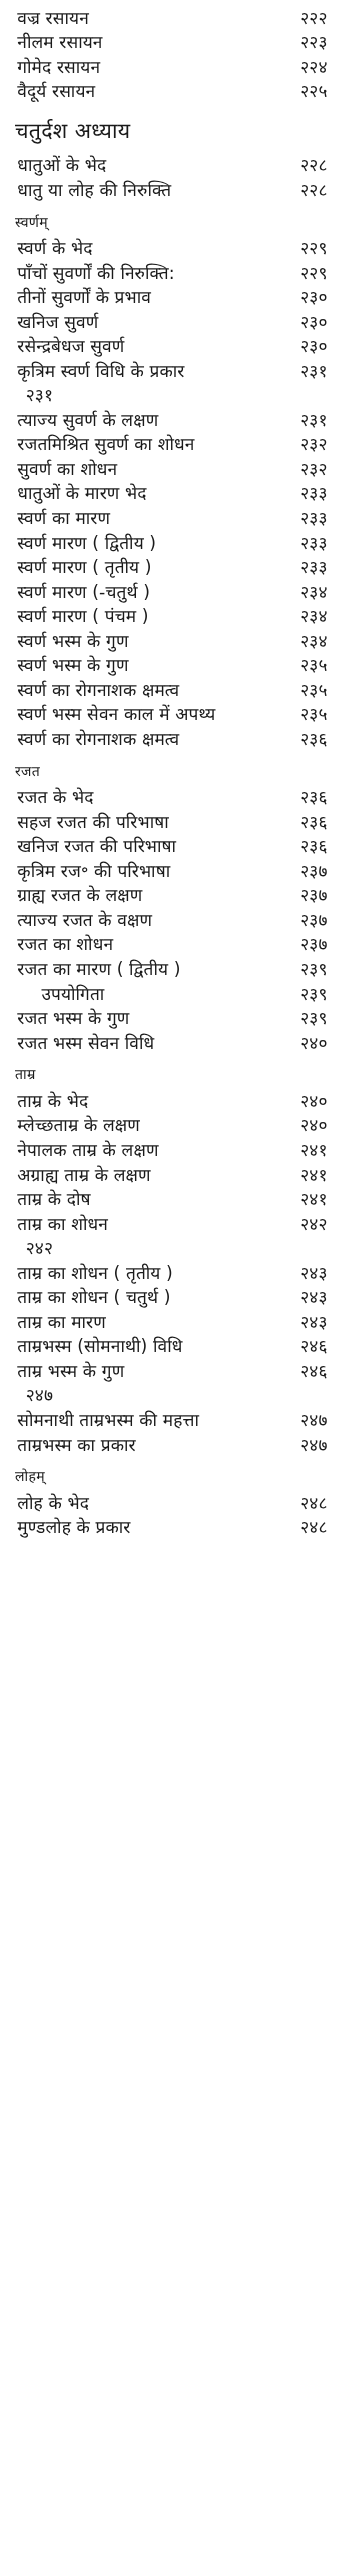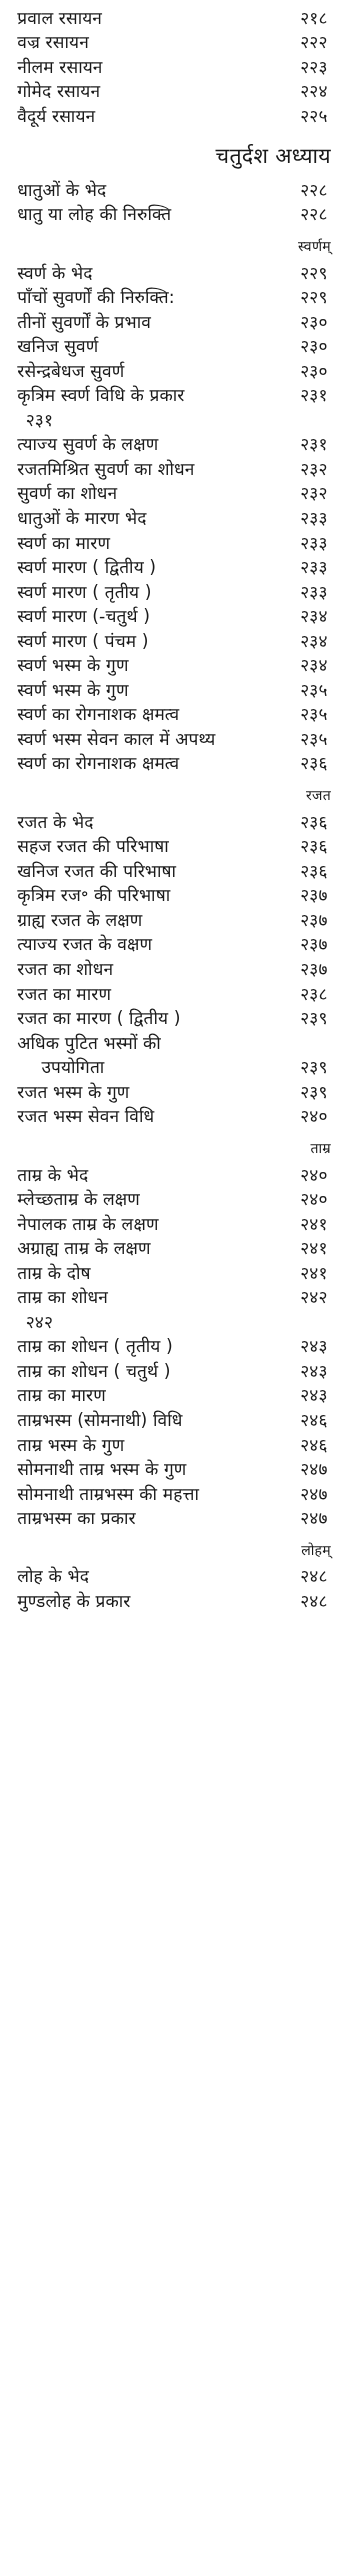--- a/index.html
+++ b/index.html
@@ -40,41 +40,37 @@
   .entry .page-no {
     white-space: nowrap;
     padding-right: 3.5px;
     text-align: right;
     min-width: 38px;
   }
   .entry.indent .label {
     padding-left: 26.5px;
   }
   .section-head {
-    text-align: right;
+    text-align: left;
     font-size: 21.3px;
     line-height: 1.5;
     margin: 11.5px 0 5.8px 0;
     letter-spacing: 0.3px;
   }
   .section-head.small {
     font-size: 14px;
     margin: 9.2px 0 3.5px 0;
   }
 </style>
 </head>
 <body>
 
 <div class="page">
   <div class="toc" id="toc-root">
       <div class="entry">
-        <span class="label">प्रवाल रसायन</span>
-        <span class="page-no">२१८</span>
-      </div>
-      <div class="entry">
         <span class="label">वज्र रसायन</span>
         <span class="page-no">२२२</span>
       </div>
       <div class="entry">
         <span class="label">नीलम रसायन</span>
         <span class="page-no">२२३</span>
       </div>
       <div class="entry">
         <span class="label">गोमेद रसायन</span>
         <span class="page-no">२२४</span>
@@ -199,30 +195,22 @@
       </div>
       <div class="entry">
         <span class="label">त्याज्य रजत के वक्षण</span>
         <span class="page-no">२३७</span>
       </div>
       <div class="entry">
         <span class="label">रजत का शोधन</span>
         <span class="page-no">२३७</span>
       </div>
       <div class="entry">
-        <span class="label">रजत का मारण</span>
-        <span class="page-no">२३८</span>
-      </div>
-      <div class="entry">
         <span class="label">रजत का मारण ( द्वितीय )</span>
         <span class="page-no">२३९</span>
-      </div>
-      <div class="entry">
-        <span class="label">अधिक पुटित भस्मों की</span>
-        <span class="page-no"></span>
       </div>
       <div class="entry indent">
         <span class="label">उपयोगिता</span>
         <span class="page-no">२३९</span>
       </div>
       <div class="entry">
         <span class="label">रजत भस्म के गुण</span>
         <span class="page-no">२३९</span>
       </div>
       <div class="entry">
@@ -271,21 +259,20 @@
       </div>
       <div class="entry">
         <span class="label">ताम्रभस्म (सोमनाथी) विधि</span>
         <span class="page-no">२४६</span>
       </div>
       <div class="entry">
         <span class="label">ताम्र भस्म के गुण</span>
         <span class="page-no">२४६</span>
       </div>
       <div class="entry">
-        <span class="label">सोमनाथी ताम्र भस्म के गुण</span>
         <span class="page-no">२४७</span>
       </div>
       <div class="entry">
         <span class="label">सोमनाथी ताम्रभस्म की महत्ता</span>
         <span class="page-no">२४७</span>
       </div>
       <div class="entry">
         <span class="label">ताम्रभस्म का प्रकार</span>
         <span class="page-no">२४७</span>
       </div>

